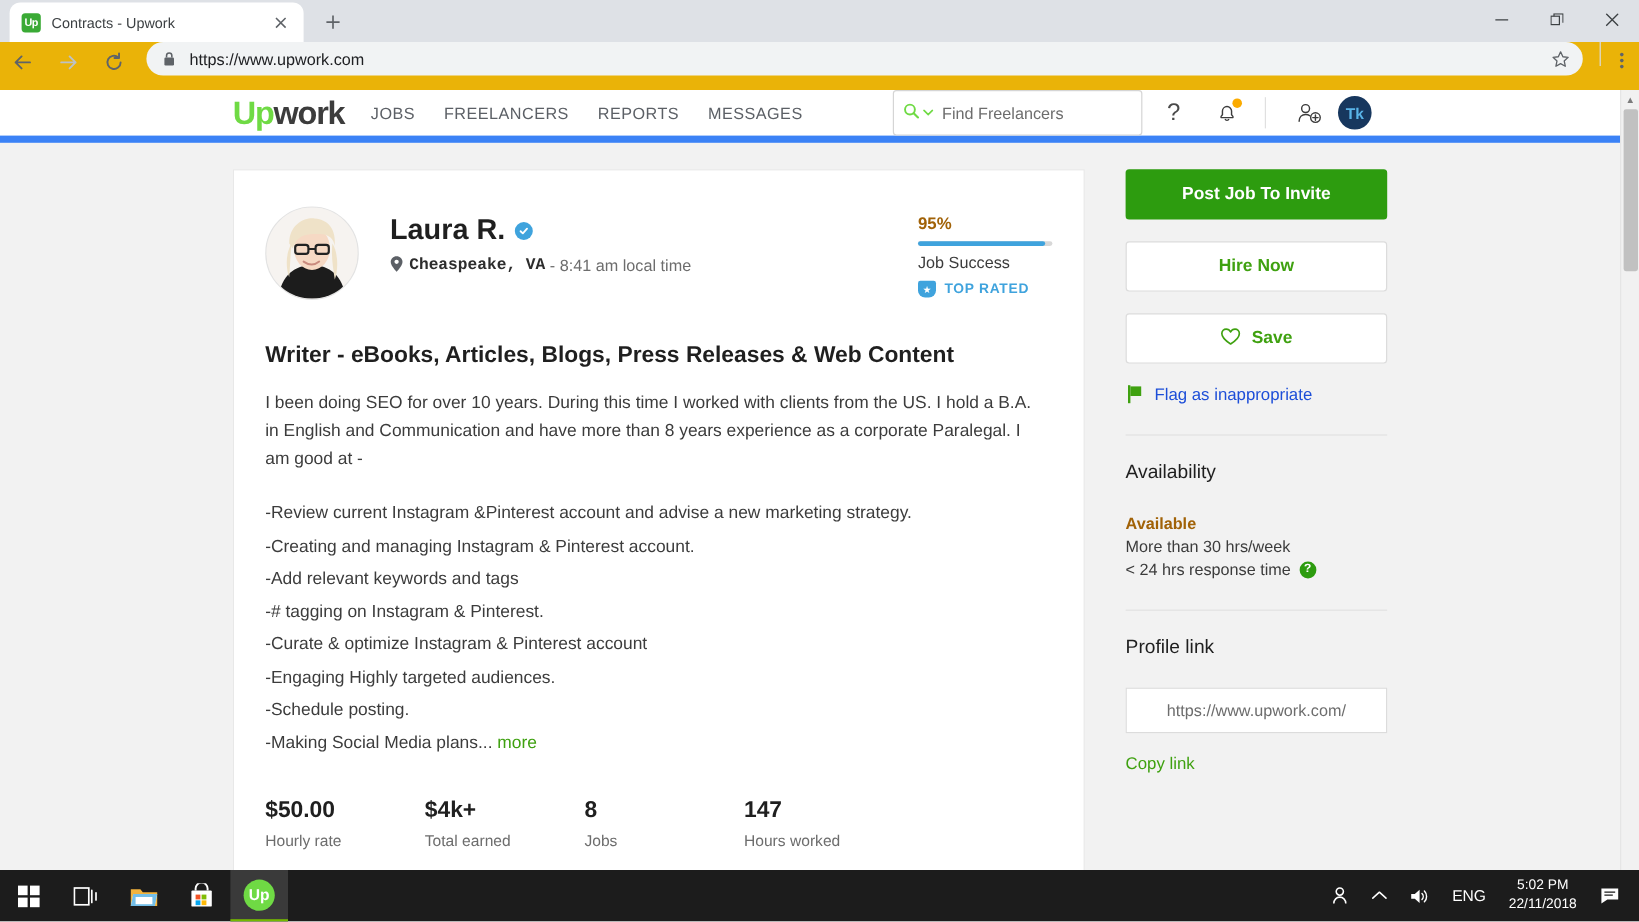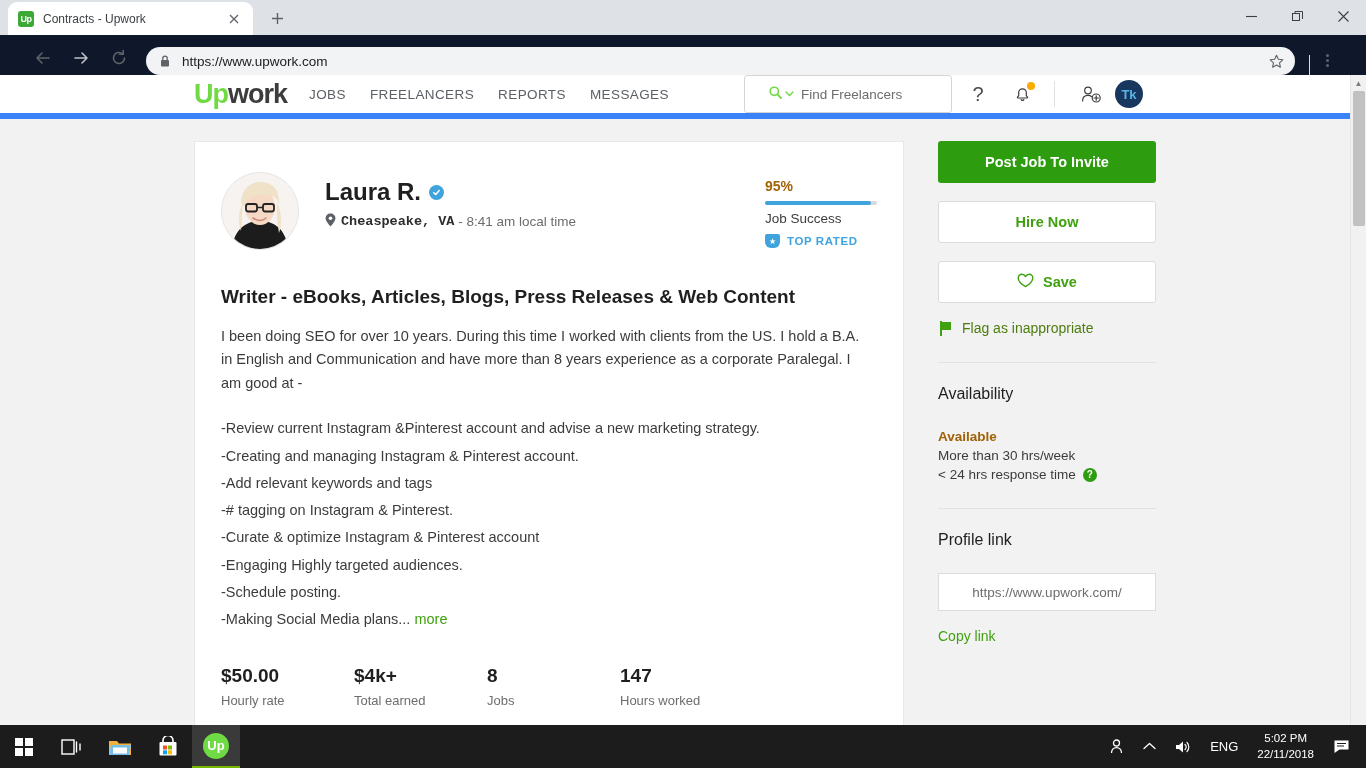--- a/index.html
+++ b/index.html
@@ -26,21 +26,21 @@
   }
   .tab-title {
     flex:1; margin-left:9px; font-size:12px; color:#3c4043; white-space:nowrap;
     overflow:hidden; text-overflow:ellipsis;
   }
   .tab-close { width:18px; height:18px; display:flex; align-items:center; justify-content:center; color:#5f6368; flex:none; }
   .newtab { width:28px; height:28px; margin-left:10px; margin-bottom:3px; display:flex; align-items:center; justify-content:center; color:#5f6368; font-size:19px; font-weight:300; }
   .wincontrols { position:absolute; right:0; top:0; height:35px; display:flex; }
   .wc { width:46px; height:32px; display:flex; align-items:center; justify-content:center; color:#3c4043; font-size:13px; }
 
-  .toolbar { height:40px; background:#0f172a; display:flex; align-items:flex-end; padding:0 24px; }
+  .toolbar { height:40px; background:#eab308; display:flex; align-items:flex-start; padding:0 0; }
   .navbtn { width:34px; height:34px; display:flex; align-items:center; justify-content:center; color:#5f6368; font-size:17px; margin:0 2px; }
   .navbtn.dim { color:#bdc1c6; }
   .omnibox {
     flex:1; height:28px; background:#f1f3f4; border-radius:14px; display:flex; align-items:center;
     margin:0 8px; padding:0 6px 0 12px; position:relative;
   }
   .lock { width:14px; height:14px; flex:none; margin-right:10px; position:relative; }
   .url { font-size:13.5px; color:#202124; flex:1; white-space:nowrap; overflow:hidden; }
   .star { width:26px; height:26px; display:flex; align-items:center; justify-content:center; color:#5f6368; font-size:14px; }
   .tb-sep { width:1px; height:20px; background:#dadce0; margin:0 2px 0 6px; }
@@ -54,21 +54,21 @@
   
   .site-header { height:68px; background:#fff; display:flex; align-items:center; padding:0 0 0 194px; border-bottom:6px solid #3b82f6; }
   .logo { font-size:27px; font-weight:700; letter-spacing:-1px; margin-right:22px; line-height:1; }
   .logo .up { color:#6fda44; }
   .logo .work { color:#3c3c3c; }
   .navlinks { display:flex; gap:24px; }
   .navlink { font-size:13.5px; color:#5c6066; letter-spacing:0.4px; }
   .header-right { margin-left:auto; display:flex; align-items:center; padding-right:207px; gap:0; }
   .search {
     width:208px; height:38px; border:1px solid #d5d5d5; border-radius:3px; display:flex; align-items:center;
-    padding:0 24px; background:#fff;
+    padding:0 8px; background:#fff;
   }
   .search-mag { color:#6fda44; font-size:13px; font-weight:bold; }
   .search-chev { color:#6fda44; font-size:9px; margin:0 7px 0 3px; }
   .search-ph { font-size:13.5px; color:#6d6d6d; }
   .ico-btn { width:36px; height:36px; display:flex; align-items:center; justify-content:center; position:relative; color:#3c3c3c; margin-left:8px; }
   .q-mark { font-size:20px; color:#4a4a4a; }
   .bell-dot { position:absolute; top:6px; right:5px; width:8px; height:8px; border-radius:50%; background:#fbab00; }
   .hdr-sep { width:1px; height:26px; background:#e0e0e0; margin:0 10px 0 14px; }
   .avatar-tk {
     width:28px; height:28px; border-radius:50%; background:#17375e; color:#59b4e8;
@@ -114,21 +114,21 @@
   .stat .l { margin-top:6px; font-size:13px; color:#6d6d6d; }
 
   
   .btn { width:100%; height:42px; border-radius:3px; display:flex; align-items:center; justify-content:center; font-size:14.5px; font-weight:700; }
   .btn-primary { background:#2d9c0f; color:#fff; }
   .btn-outline { background:#fff; border:1px solid #dcdcdc; color:#3fa110; margin-top:18px; gap:9px; }
   .flagrow { margin-top:17px; display:flex; align-items:center; gap:9px; padding-left:2px; }
   .flag-ico { width:13px; height:15px; position:relative; }
   .flag-ico .pole { position:absolute; left:0; top:0; width:2px; height:15px; background:#3fa110; }
   .flag-ico .cloth { position:absolute; left:2px; top:1px; width:9px; height:8px; background:#3fa110; }
-  .flag-text { font-size:14px; color:#4d7c0f; }
+  .flag-text { font-size:14px; color:#1d4ed8; }
   .hr { height:1px; background:#e2e2e2; margin:26px 0 0 0; }
   .sec-title { margin-top:22px; font-size:16px; color:#1f1f1f; }
   .avail-strong { margin-top:26px; font-size:13.5px; font-weight:700; color:#a16207; }
   .avail-line { margin-top:4px; font-size:13.5px; color:#3c3c3c; display:flex; align-items:center; gap:7px; }
   .help-dot { width:14px; height:14px; border-radius:50%; background:#2d9c0f; color:#fff; font-size:10px; font-weight:700; display:flex; align-items:center; justify-content:center; }
   .linkbox { margin-top:24px; height:38px; border:1px solid #dcdcdc; background:#fff; display:flex; align-items:center; justify-content:center; font-size:13.5px; color:#6d6d6d; }
   .copylink { margin-top:17px; font-size:14px; color:#3fa110; }
 
   
   .pscroll { width:16px; background:#f1f1f1; border-left:1px solid #e5e5e5; position:relative; }

